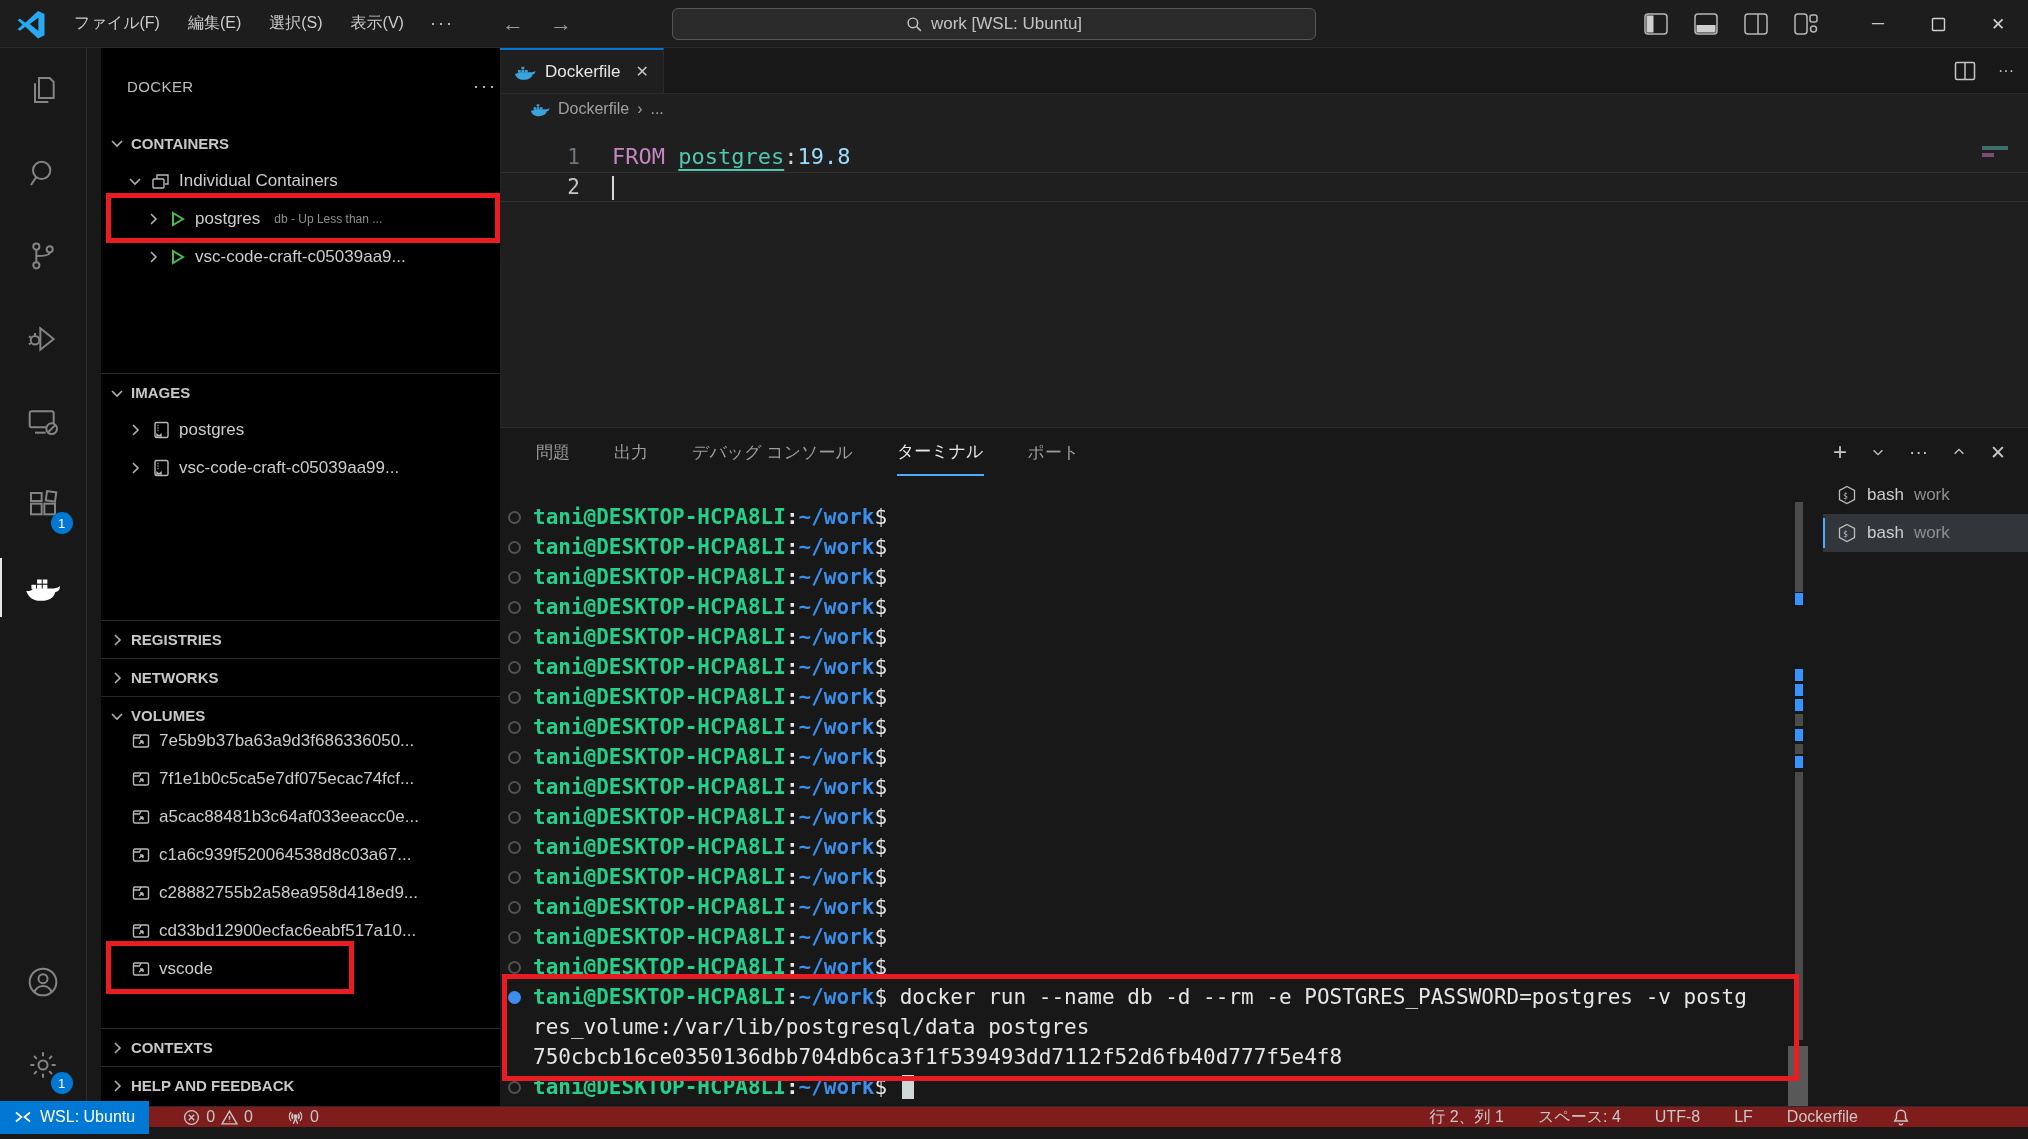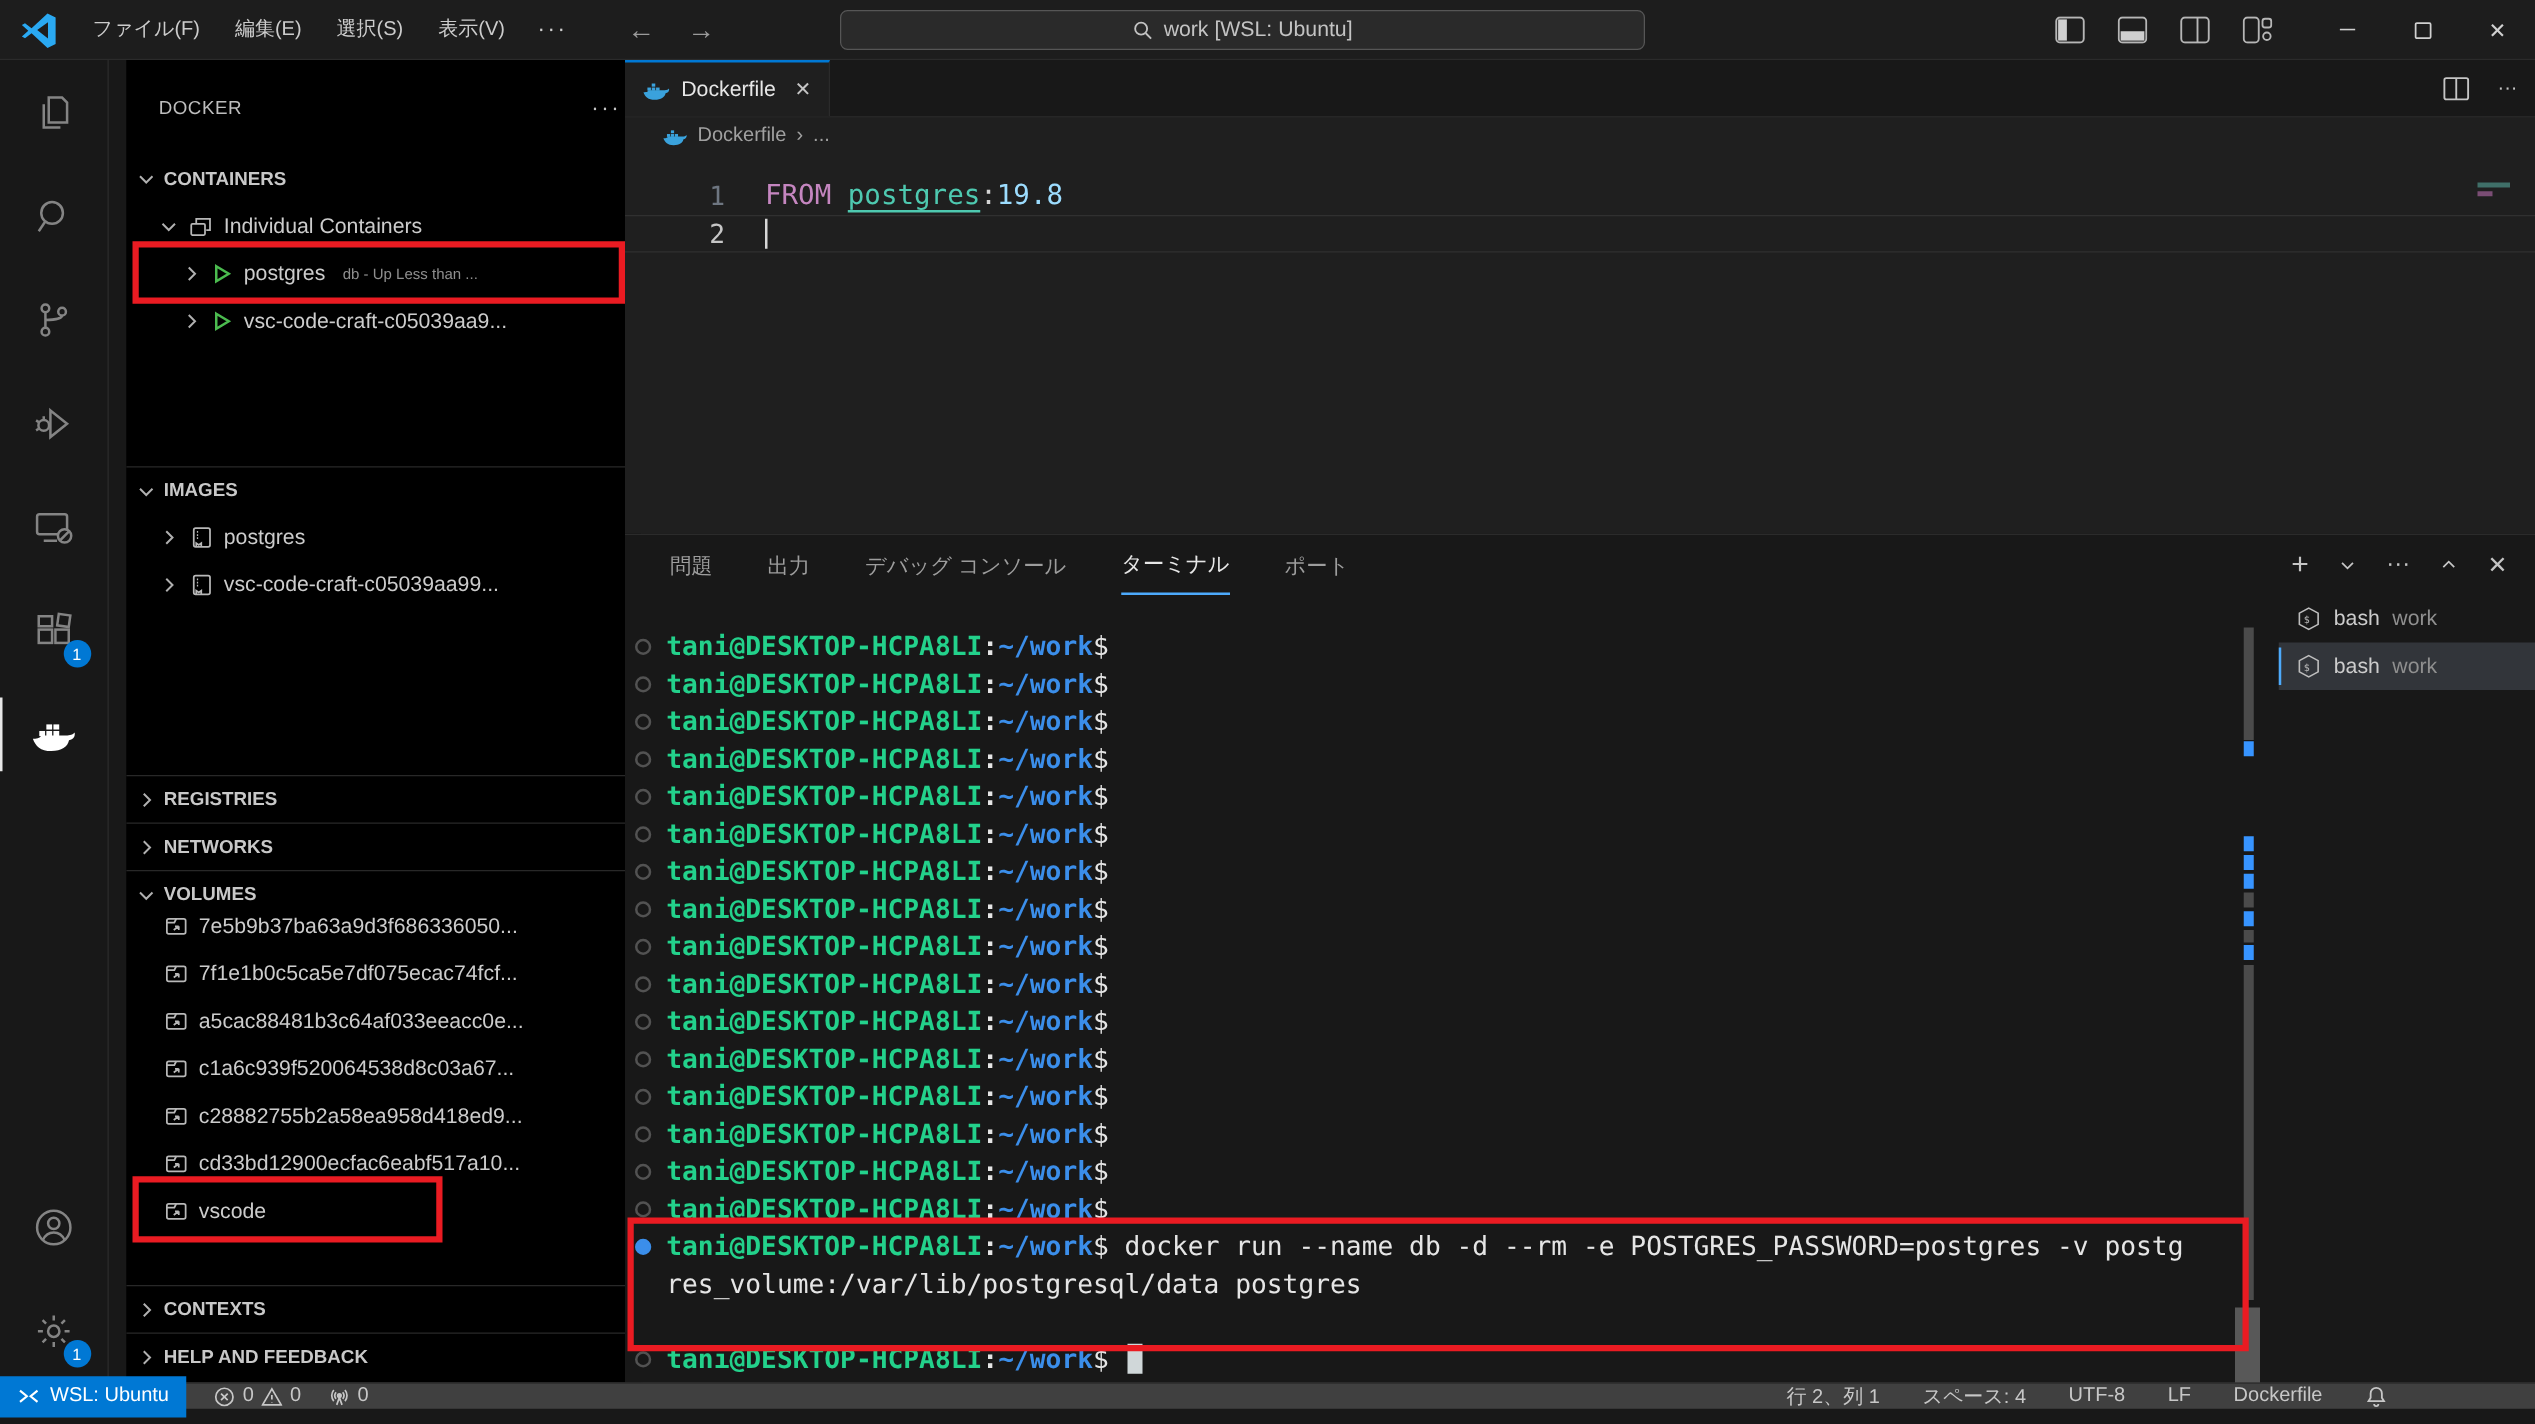--- a/index.html
+++ b/index.html
@@ -89,22 +89,22 @@
   .block-cursor { display:inline-block; width:12px; height:24px; background:#d0d7d9; margin-left:2px; vertical-align:middle; }
   .term-tabs { position:absolute; right:0; top:48px; width:205px; bottom:0; }
   .term-tab-row { height:38px; display:flex; align-items:center; gap:10px; padding-left:14px; font-size:17px; position:relative; }
   .term-tab-row .shell { color:#cccccc; } .term-tab-row .ws { color:#8f8f8f; }
   .term-tab-row.active { background:#32353a; }
   .term-tab-row.active::before { content:""; position:absolute; left:0; top:4px; bottom:4px; width:2px; background:#4daafc; }
   .ruler { position:absolute; }
   .ruler.gray { background:#4b4b4b; } .ruler.blue { background:#3794ff; } .ruler.thumb { background:#585858; }
 
   
-  .statusbar { position:absolute; left:0; top:1106px; width:2028px; height:21px; background:#404040;
-    border-top:1px solid #2b2b2b; display:flex; align-items:center; font-size:16px; color:#c7c7c7; z-index:6; }
+  .statusbar { position:absolute; left:0; top:1106px; width:2028px; height:21px; background:#7f1d1d;
+    border-top:1px solid #2b2b2b; display:flex; align-items:center; font-size:16px; color:#c7c7c7; z-index:6;gap:12px; }
   .sb-remote { height:33px; background:#0078d4; color:#ffffff; display:flex; align-items:center; gap:8px; padding:0 14px; }
   .sb-item { display:flex; align-items:center; gap:6px; margin-left:22px; }
   .sb-right { margin-left:auto; display:flex; align-items:center; gap:34px; margin-right:118px; }
 
   
   .anno { position:absolute; border:5px solid #ea1b22; z-index:40; pointer-events:none; }
   .anno-1 { left:106px; top:193px; width:394px; height:50px; }
   .anno-2 { left:106px; top:941px; width:248px; height:53px; }
   .anno-3 { left:502px; top:974px; width:1297px; height:107px; }
 </style>
@@ -477,21 +477,21 @@
       <div class="tline"><span class="tdot"></span><span class="tp-user">tani@DESKTOP-HCPA8LI</span><span class="tp-sep">:</span><span class="tp-path">~/work</span><span class="tp-sym">$ </span></div>
       <div class="tline"><span class="tdot"></span><span class="tp-user">tani@DESKTOP-HCPA8LI</span><span class="tp-sep">:</span><span class="tp-path">~/work</span><span class="tp-sym">$ </span></div>
       <div class="tline"><span class="tdot"></span><span class="tp-user">tani@DESKTOP-HCPA8LI</span><span class="tp-sep">:</span><span class="tp-path">~/work</span><span class="tp-sym">$ </span></div>
       <div class="tline"><span class="tdot"></span><span class="tp-user">tani@DESKTOP-HCPA8LI</span><span class="tp-sep">:</span><span class="tp-path">~/work</span><span class="tp-sym">$ </span></div>
       <div class="tline"><span class="tdot"></span><span class="tp-user">tani@DESKTOP-HCPA8LI</span><span class="tp-sep">:</span><span class="tp-path">~/work</span><span class="tp-sym">$ </span></div>
       <div class="tline"><span class="tdot"></span><span class="tp-user">tani@DESKTOP-HCPA8LI</span><span class="tp-sep">:</span><span class="tp-path">~/work</span><span class="tp-sym">$ </span></div>
       <div class="tline"><span class="tdot"></span><span class="tp-user">tani@DESKTOP-HCPA8LI</span><span class="tp-sep">:</span><span class="tp-path">~/work</span><span class="tp-sym">$ </span></div>
       <div class="tline"><span class="tdot"></span><span class="tp-user">tani@DESKTOP-HCPA8LI</span><span class="tp-sep">:</span><span class="tp-path">~/work</span><span class="tp-sym">$ </span></div>
       <div class="tline"><span class="tdot blue"></span><span class="tp-user">tani@DESKTOP-HCPA8LI</span><span class="tp-sep">:</span><span class="tp-path">~/work</span><span class="tp-sym">$ </span><span class="tcmd">docker run --name db -d --rm -e POSTGRES_PASSWORD=postgres -v postg</span></div>
       <div class="tline"><span class="tdot ph"></span><span class="tcmd">res_volume:/var/lib/postgresql/data postgres</span></div>
-      <div class="tline"><span class="tdot ph"></span></div>
+      <div class="tline"><span class="tdot ph"></span><span class="tcmd">750cbcb16ce0350136dbb704db6ca3f1f539493dd7112f52d6fb40d777f5e4f8</span></div>
       <div class="tline"><span class="tdot"></span><span class="tp-user">tani@DESKTOP-HCPA8LI</span><span class="tp-sep">:</span><span class="tp-path">~/work</span><span class="tp-sym">$ </span><span class="block-cursor"></span></div>
     </div>
 
   <div class="ruler gray" style="left:1295px; top:74px;  width:8px; height:90px"></div>
   <div class="ruler blue" style="left:1295px; top:165px; width:8px; height:12px"></div>
   <div class="ruler blue" style="left:1295px; top:241px; width:8px; height:12px"></div>
   <div class="ruler blue" style="left:1295px; top:256px; width:8px; height:12px"></div>
   <div class="ruler blue" style="left:1295px; top:271px; width:8px; height:12px"></div>
   <div class="ruler gray" style="left:1295px; top:286px; width:8px; height:12px"></div>
   <div class="ruler blue" style="left:1295px; top:301px; width:8px; height:12px"></div>

